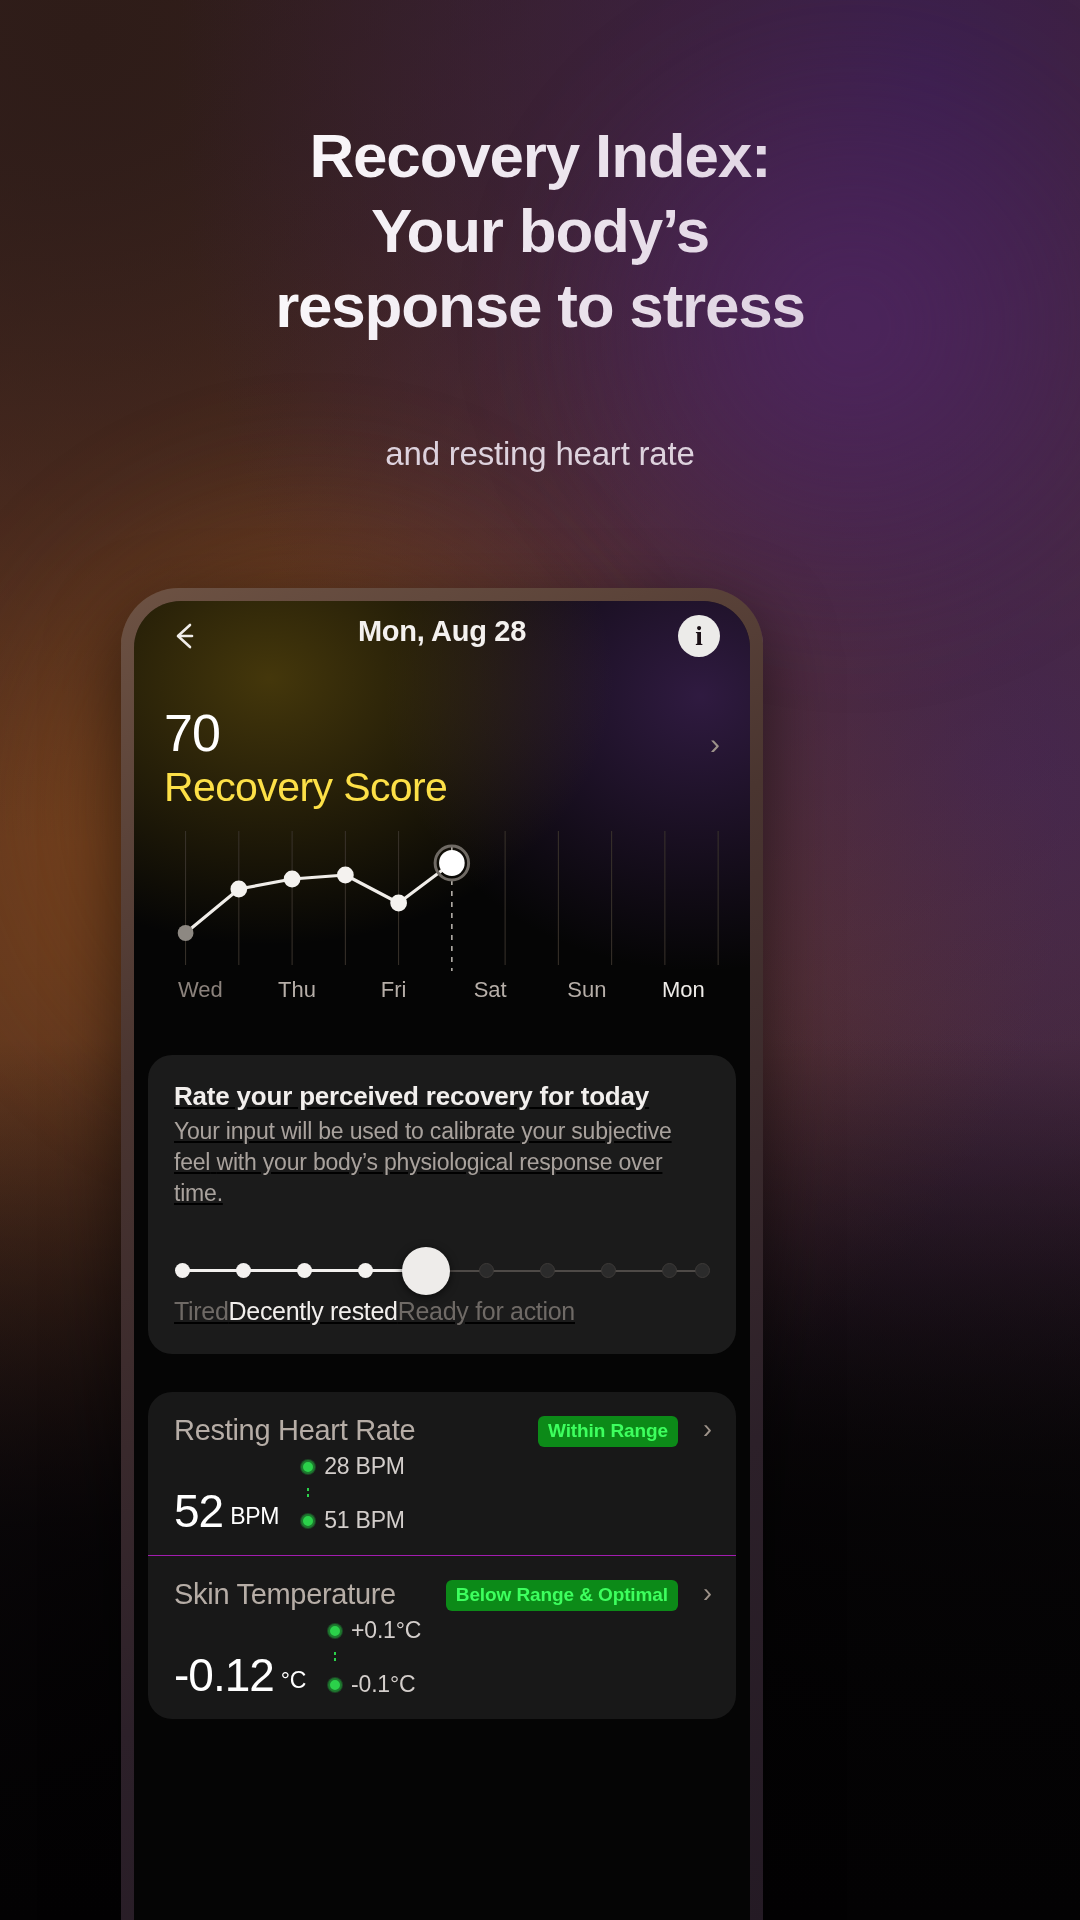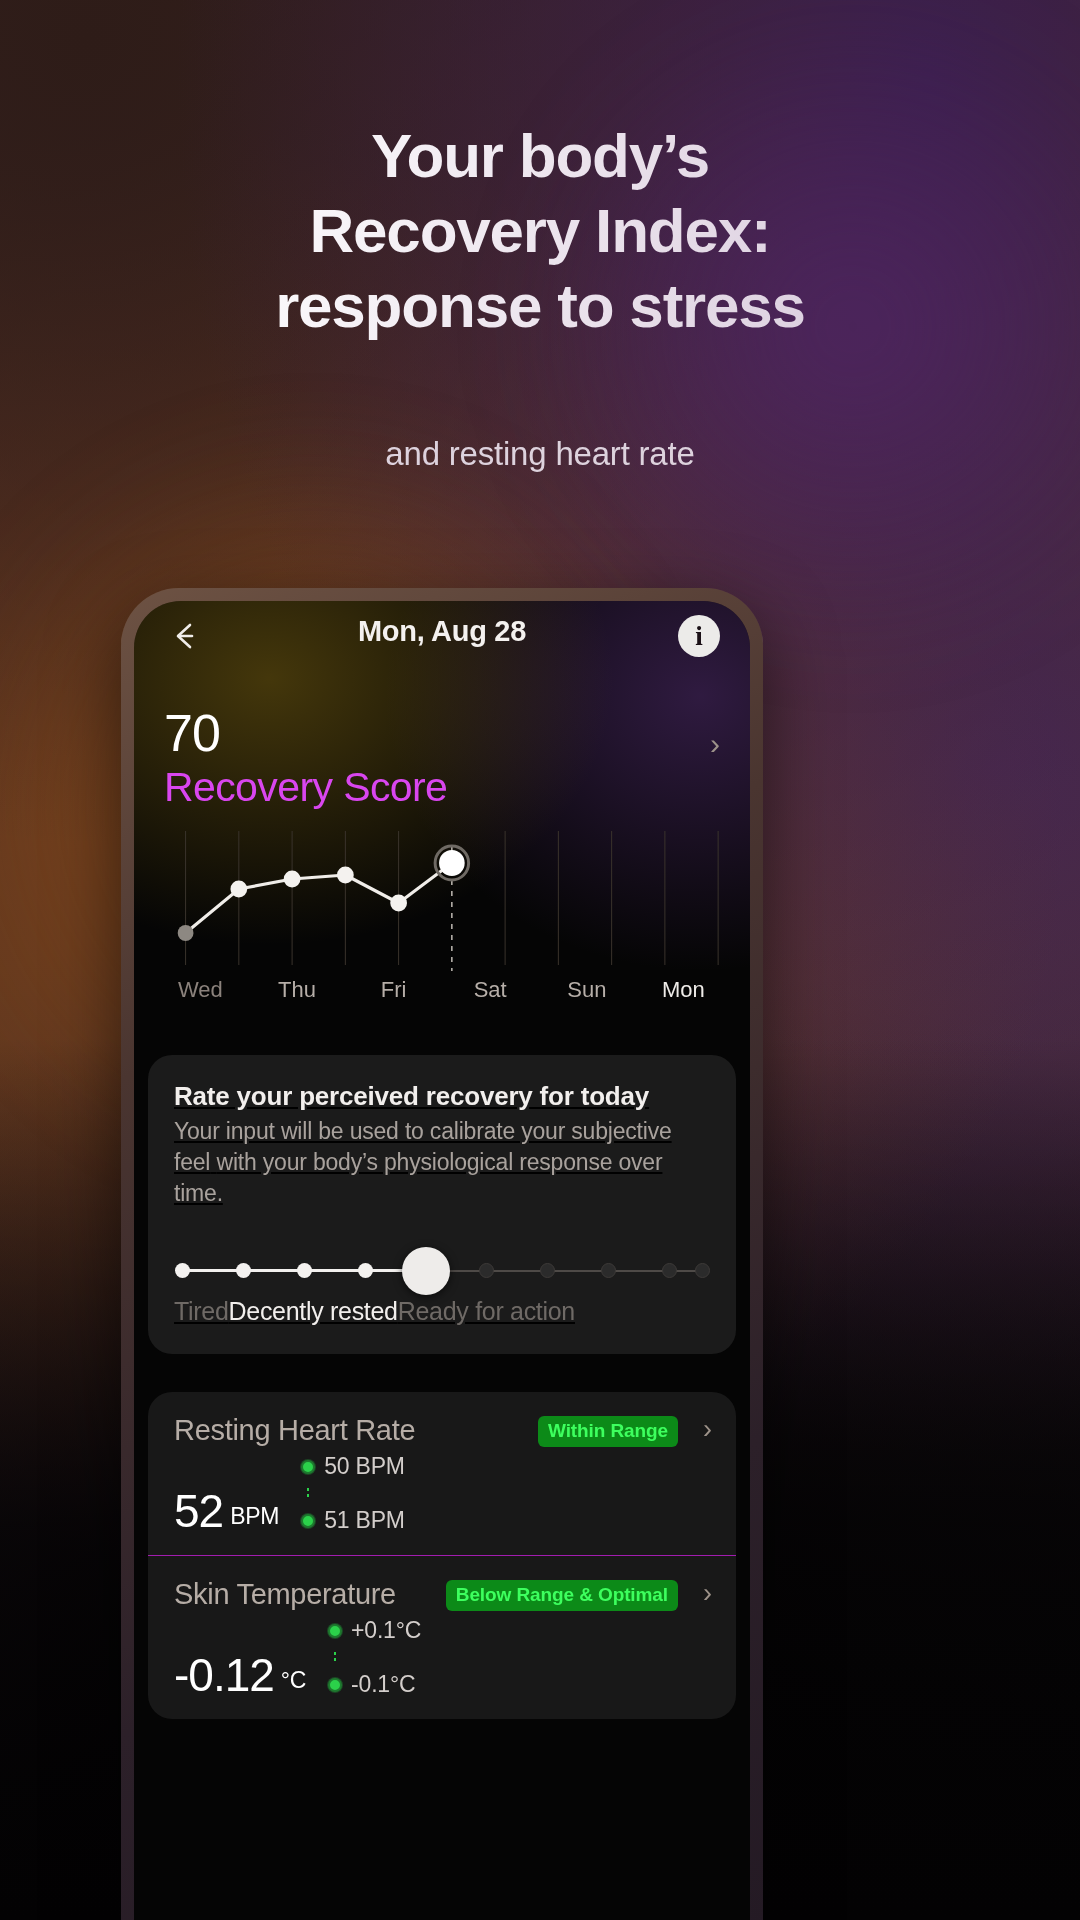--- a/index.html
+++ b/index.html
@@ -83,21 +83,21 @@
     margin-left:auto; width:42px; height:42px; border-radius:50%;
     background:#ecebe9; color:#1b1117;
     display:flex; align-items:center; justify-content:center;
     font-size:27px; font-weight:bold; font-family:"Liberation Serif", serif;
     z-index:2; cursor:pointer;
   }
 
   
   .score-block { position:relative; padding:12px 30px 0 30px; }
   .score-num { font-size:52px; font-weight:normal; color:#ffffff; line-height:56px; letter-spacing:-1px; }
-  .score-label { font-size:41px; color:#d946ef; line-height:52px; letter-spacing:-0.6px; }
+  .score-label { font-size:41px; color:#fde047; line-height:52px; letter-spacing:-0.6px; }
   .score-chev {
     position:absolute; right:30px; top:34px; color:#9d9289; font-size:30px; cursor:pointer;
   }
 
   
   .chart-wrap { position:relative; height:150px; margin:10px 22px 0 22px; }
   .chart-wrap svg { display:block; width:100%; height:100%; }
   .daylabels { display:flex; padding:0 18px; margin-top:4px; }
   .daylabels span { font-size:22px; color:#b6aea8; text-align:center; }
   .daylabels span.dim { color:#8b827c; }
@@ -153,22 +153,22 @@
 </head>
 <body>
 
 <div class="bg"></div>
 <div class="bg-glow"></div>
 <div class="bg-glow2"></div>
 <div class="bg-dark"></div>
 
 <div class="hero">
   <h1>
+    <div>Recovery Index:</div>
     <div>Your body’s</div>
-    <div>Recovery Index:</div>
     <div>response to stress</div>
   </h1>
   <p>
     <br>
     <span>and resting heart rate</span>
   </p>
 </div>
 
 <div class="phone">
   <div class="screen">
@@ -256,21 +256,21 @@
 
     <div class="list">
       <div class="row">
         <div class="row-name">Resting Heart Rate</div>
         <div class="row-body">
           <div class="row-value">52</div>
           <div class="row-unit">BPM</div>
           <div class="range">
             <div class="range-line">
               <span class="range-dot"></span>
-              <span class="range-text">50 BPM</span>
+              <span class="range-text">28 BPM</span>
             </div>
             <div class="range-line">
               <span class="range-link"></span>
             </div>
             <div class="range-line">
               <span class="range-dot"></span>
               <span class="range-text">51 BPM</span>
             </div>
           </div>
         </div>

